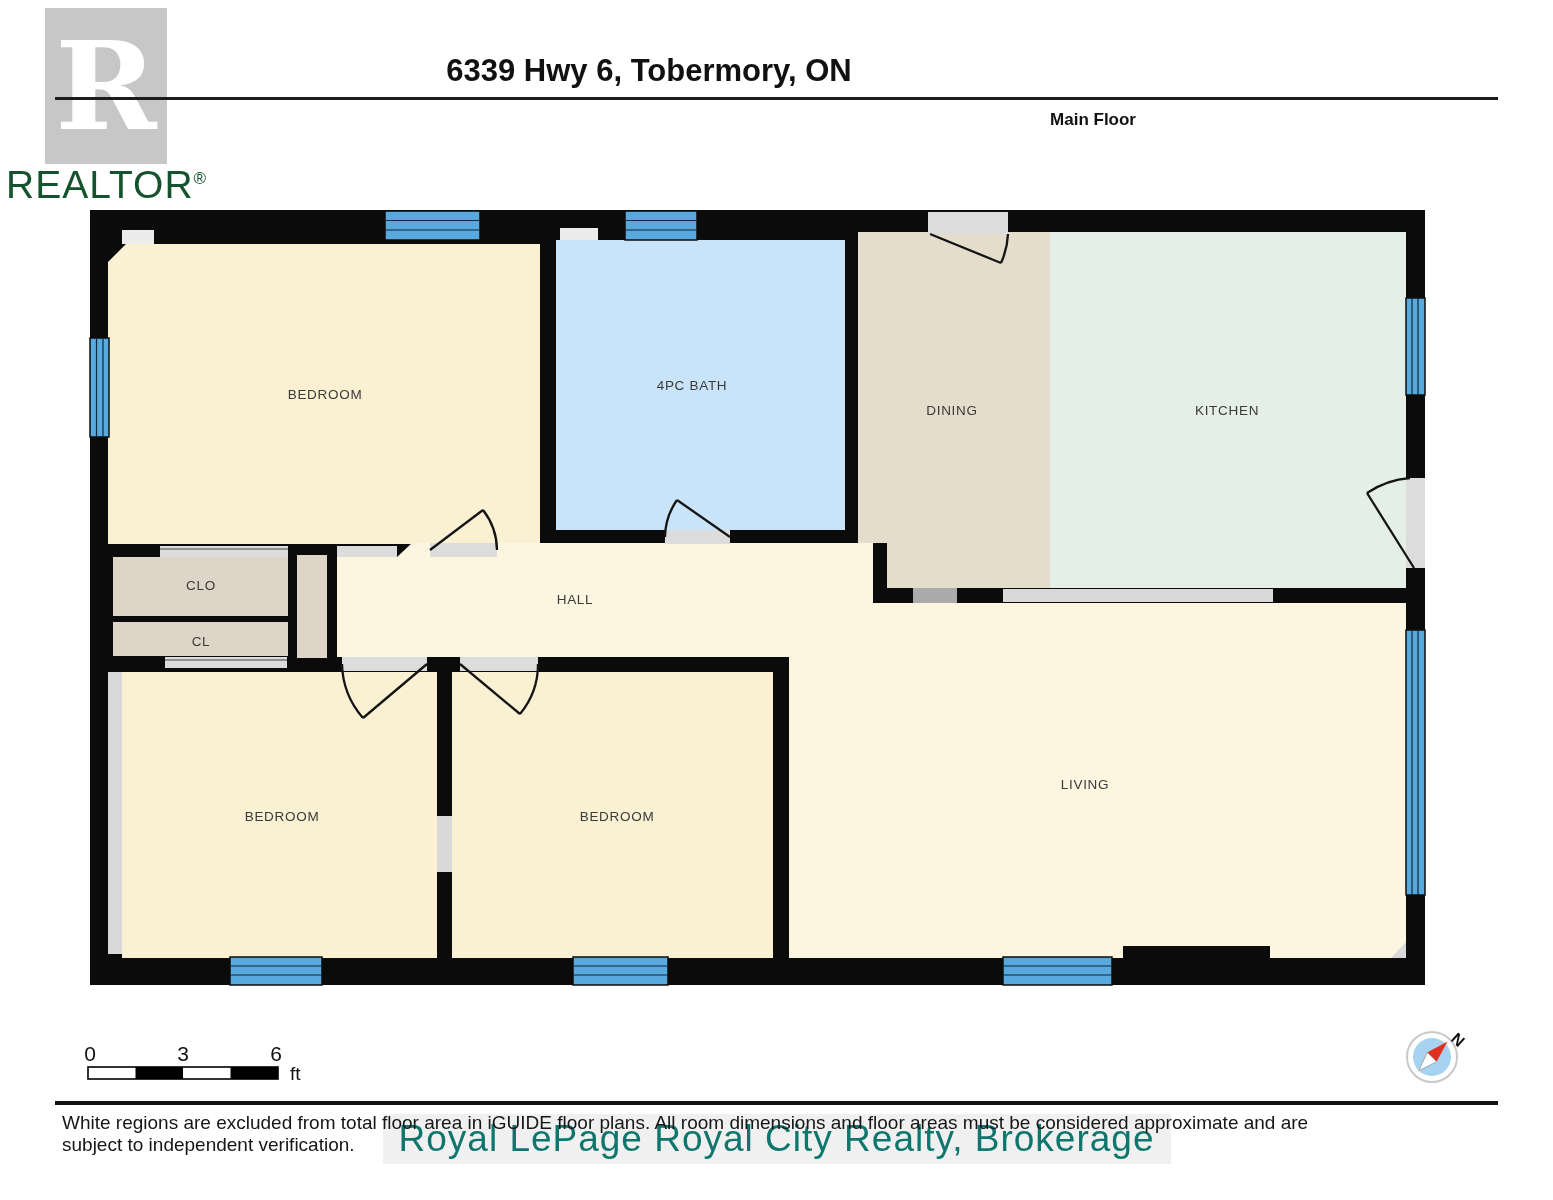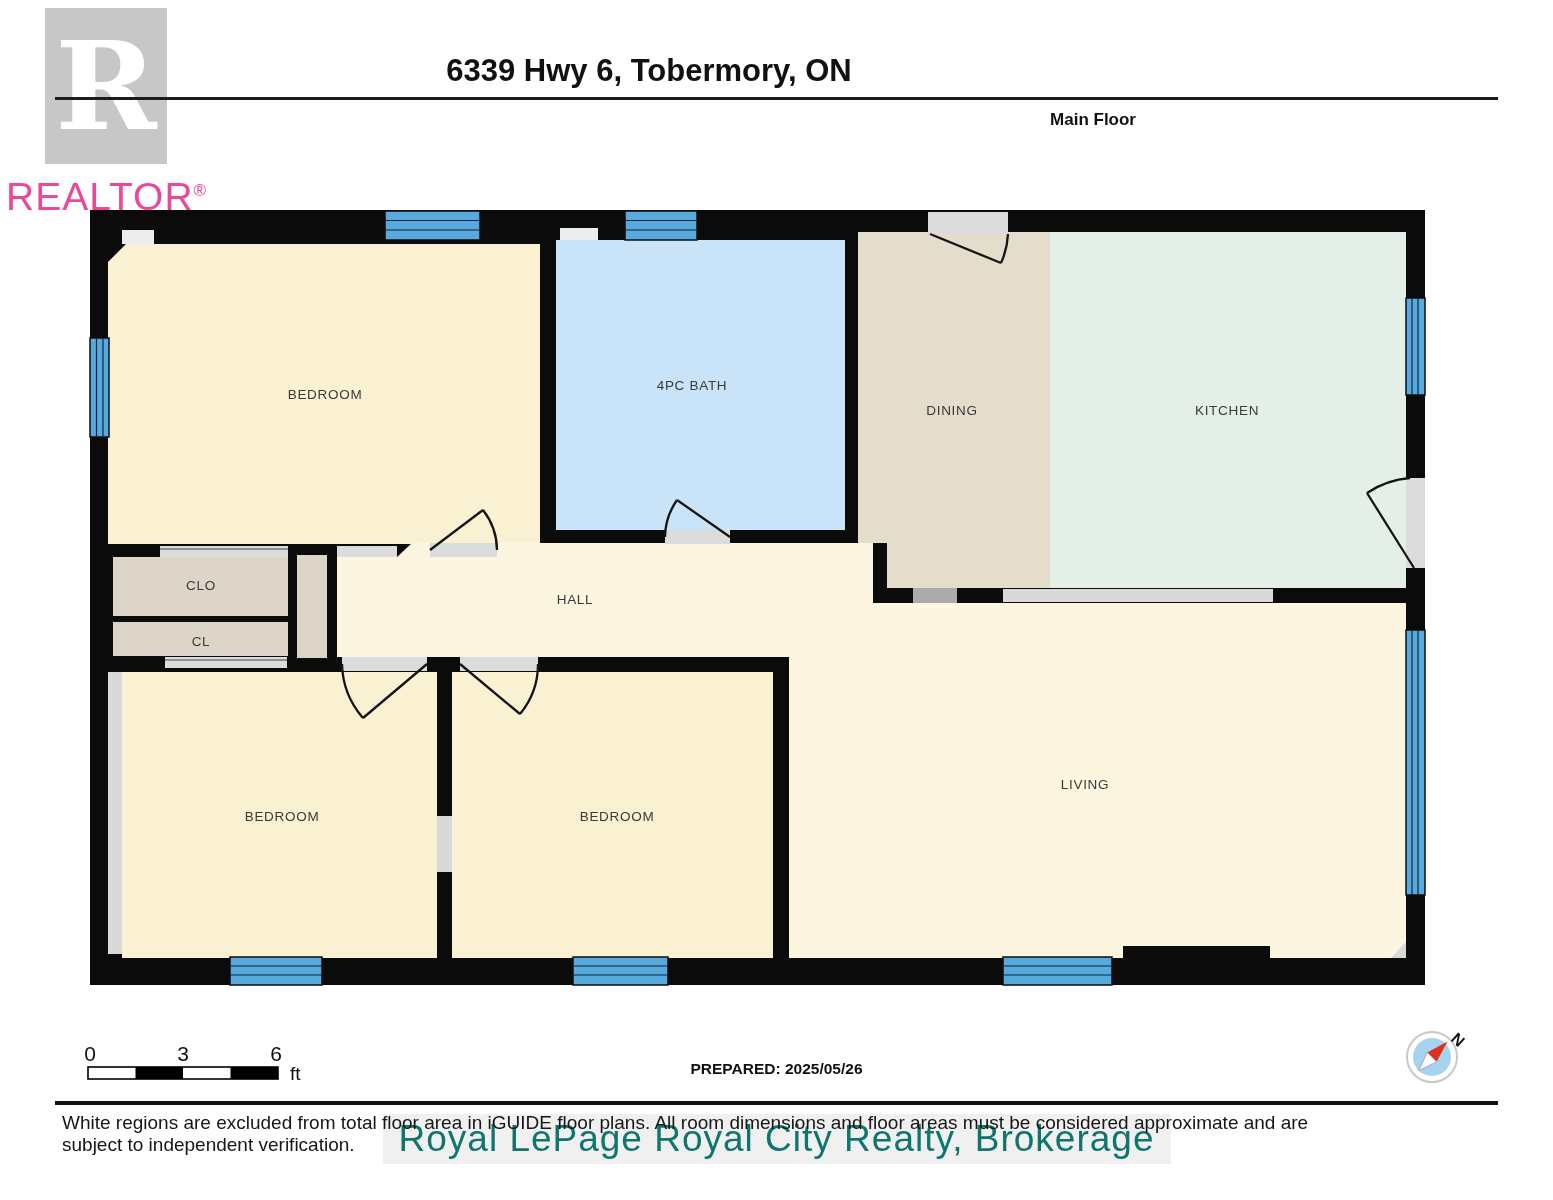--- a/index.html
+++ b/index.html
@@ -3,21 +3,21 @@
 <meta charset="utf-8">
 <style>
   html,body{margin:0;padding:0;background:#ffffff;}
   #page{position:relative;width:1553px;height:1200px;background:#ffffff;overflow:hidden;
         font-family:"Liberation Sans",sans-serif;}
   .abs{position:absolute;}
   
   #logo-box{left:45px;top:8px;width:122px;height:156px;background:#c3c3c3;opacity:.92;z-index:1;
             display:flex;align-items:center;justify-content:center;}
   #logo-letter{color:#ffffff;font-family:"DejaVu Serif",serif;font-weight:bold;font-size:122px;line-height:1;}
-  #logo-word{left:6px;top:163px;font-size:39px;color:#ec4899;letter-spacing:1px;z-index:1;margin-top:12px;}
+  #logo-word{left:6px;top:163px;font-size:39px;color:#14532d;letter-spacing:1px;z-index:1;}
   #logo-word sup{font-size:17px;}
   #page-title{left:0;top:53px;width:1298px;text-align:center;font-size:31px;font-weight:bold;color:#111;z-index:2;}
   #title-rule{left:55px;top:97px;width:1443px;height:3px;background:#1c1c1c;z-index:3;}
   #floor-label{left:336px;top:110px;width:800px;text-align:right;font-size:17px;font-weight:bold;color:#111;}
   
   #prepared{left:0;top:1060px;width:1553px;text-align:center;font-size:15.5px;font-weight:bold;color:#111;z-index:3;}
   #bottom-rule{left:55px;top:1101px;width:1443px;height:4px;background:#121212;z-index:3;}
   #watermark{left:50%;top:1114px;transform:translateX(-50%);background:#f0f0f0;color:#0f766e;
              font-size:37px;letter-spacing:1px;white-space:nowrap;padding:4px 16px;z-index:1;}
   #disclaimer{left:62px;top:1112px;width:1300px;font-size:19px;color:#161616;z-index:2;}
@@ -169,17 +169,16 @@
 
     <g>
       <circle cx="1432" cy="1057" r="25" fill="#ffffff" stroke="#c9c9c9" stroke-width="2"></circle>
       <circle cx="1432" cy="1057" r="19" fill="#a6d3ef"></circle>
       <polygon points="1447.5,1041.5 1436.6,1061.8 1427.2,1052.4" fill="#e03020"></polygon>
       <polygon points="1418.9,1070.6 1436.6,1061.8 1427.2,1052.4" fill="#ffffff" stroke="#9a9a9a" stroke-width="0.8"></polygon>
       <text class="north" x="1450" y="1040" transform="rotate(42 1450 1040)">N</text>
     </g>
   </svg>
 
-  <div class="abs" id="prepared">PREPARED: 2025/05/26</div>
   <div class="abs" id="bottom-rule"></div>
   <div class="abs" id="watermark">Royal LePage Royal City Realty, Brokerage</div>
   <div class="abs" id="disclaimer">White regions are excluded from total floor area in iGUIDE floor plans. All room dimensions and floor areas must be considered approximate and are subject to independent verification.</div>
 </div>
 
 </body></html>

